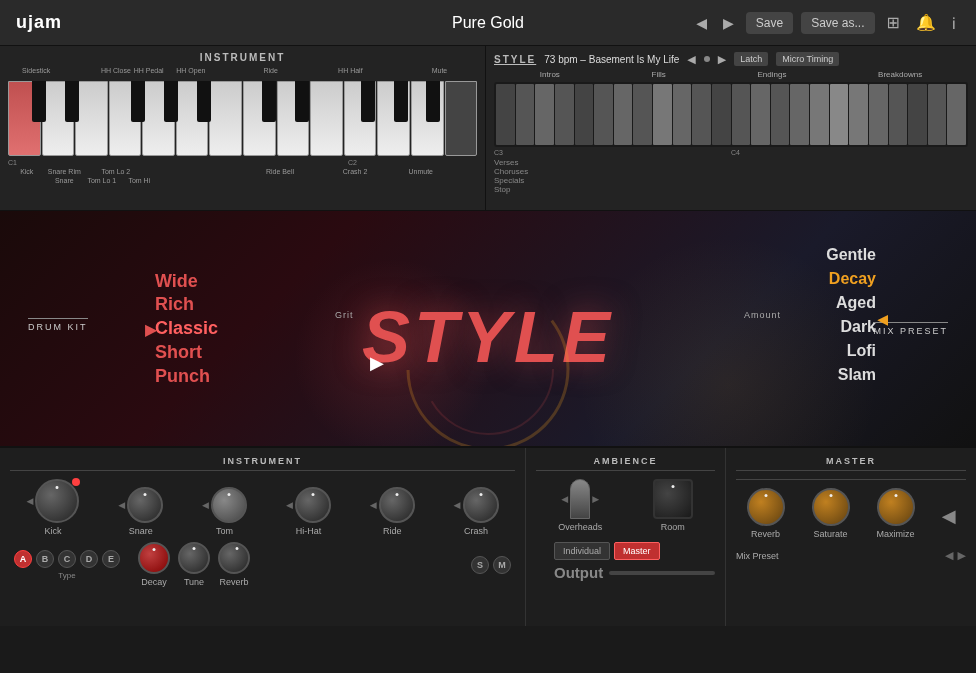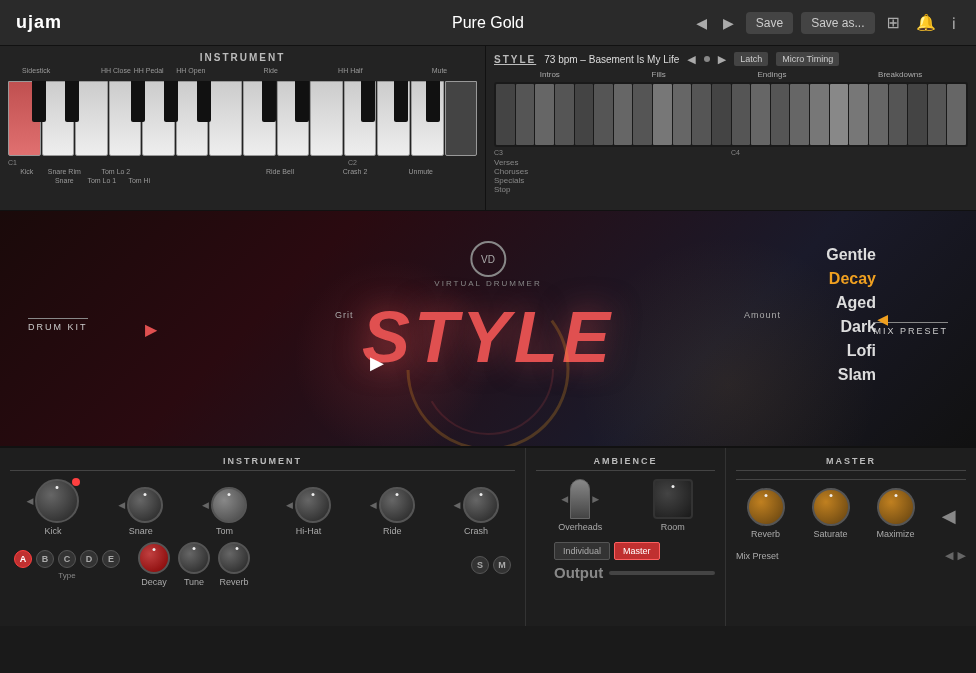--- a/index.html
+++ b/index.html
@@ -621,29 +621,30 @@
   <div style="position:absolute;right:10%;top:10%;width:300px;height:300px;background:radial-gradient(circle,rgba(200,150,50,0.1) 0%,transparent 70%);pointer-events:none;"></div>
 
   <div style="position:absolute;left:28px;top:50%;transform:translateY(-50%);">
     <div style="font-size:9px;letter-spacing:2px;color:#ccc;border-top:1px solid #888;padding-top:3px;margin-bottom:8px;">DRUM KIT</div>
   </div>
 
   <div style="position:absolute;left:145px;top:50%;transform:translateY(-50%);">
     <span style="color:#e05050;font-size:16px;">▶</span>
   </div>
 
+  <div class="kit-names">
+    <span class="kit-name">Wide</span>
+    <span class="kit-name">Rich</span>
+    <span class="kit-name active">Classic</span>
+    <span class="kit-name">Short</span>
+    <span class="kit-name">Punch</span>
+  </div>
 
   <div style="position:absolute;left:335px;top:42%;font-size:9px;color:#aaa;letter-spacing:1px;">Grit</div>
 
-  <div class="vd-logo">
-    <div class="vd-circle">
-      <span>VD</span>
-    </div>
-    <div class="vd-text">VIRTUAL DRUMMER</div>
-  </div>
 
   <div class="deep-label">STYLE</div>
 
   <div class="play-arrow">
     <span>▶</span>
   </div>
 
   <svg class="arc-gauge" viewBox="0 0 200 200">
     <circle cx="100" cy="100" r="80" fill="none" stroke="#f0a020" stroke-width="3" stroke-dasharray="300 200" stroke-dashoffset="50" opacity="0.6"></circle>
     <circle cx="100" cy="100" r="65" fill="none" stroke="#e05050" stroke-width="2" stroke-dasharray="200 250" stroke-dashoffset="30" opacity="0.4"></circle>

